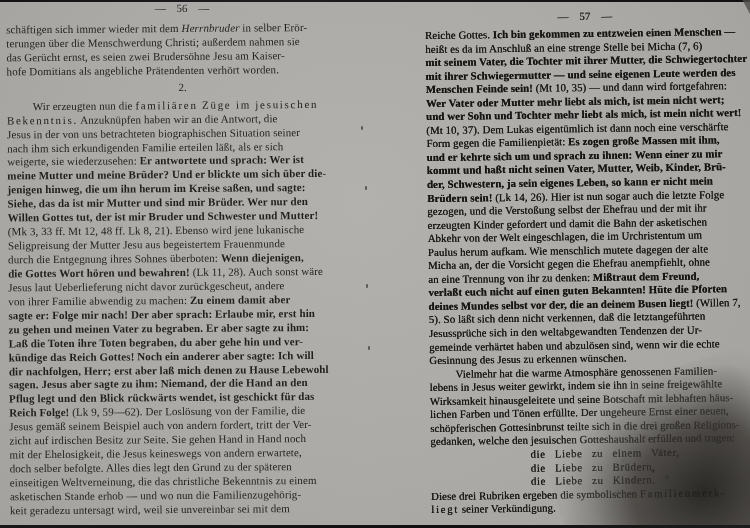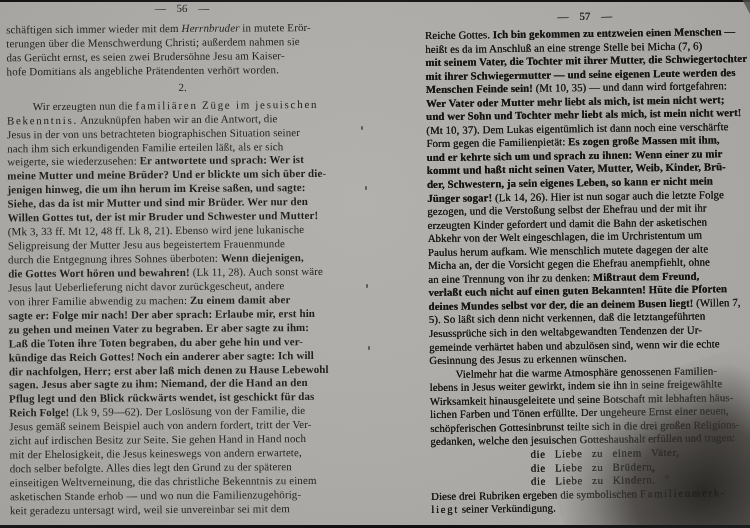--- a/index.html
+++ b/index.html
@@ -48,21 +48,21 @@
   .speck3 { left:366px; top:284px; } .speck4 { left:368px; top:346px; }
 </style>
 </head>
 <body>
 
 <div class="edge-strip-top"></div>
 
 <div class="page page-left">
   <div class="page-header">— 56 —</div>
   <div id="left-lines">
-      <div class="line"><span>schäftigen sich immer wieder mit dem </span><span class="seg-italic">Herrnbruder</span><span> in mutete Erör-</span></div>
+      <div class="line"><span>schäftigen sich immer wieder mit dem </span><span class="seg-italic">Herrnbruder</span><span> in selber Erör-</span></div>
       <div class="line"><span>terungen über die Menschwerdung Christi; außerdem nahmen sie</span></div>
       <div class="line"><span>das Gerücht ernst, es seien zwei Brudersöhne Jesu am Kaiser-</span></div>
       <div class="line"><span>hofe Domitians als angebliche Prätendenten verhört worden.</span></div>
       <div class="line center"><span>2.</span></div>
       <div class="line ind"><span>Wir erzeugten nun die </span><span class="seg-sperr">familiären Züge im jesuischen</span></div>
       <div class="line"><span class="seg-sperr">Bekenntnis.</span><span> Anzuknüpfen haben wir an die Antwort, die</span></div>
       <div class="line"><span>Jesus in der von uns betrachteten biographischen Situation seiner</span></div>
       <div class="line"><span>nach ihm sich erkundigenden Familie erteilen läßt, als er sich</span></div>
       <div class="line"><span>weigerte, sie wiederzusehen: </span><span class="seg-bold">Er antwortete und sprach: Wer ist</span></div>
       <div class="line"><span class="seg-bold">meine Mutter und meine Brüder? Und er blickte um sich über die-</span></div>
@@ -101,21 +101,21 @@
       <div class="line"><span class="seg-bold">mit seinem Vater, die Tochter mit ihrer Mutter, die Schwiegertochter</span></div>
       <div class="line"><span class="seg-bold">mit ihrer Schwiegermutter — und seine eigenen Leute werden des</span></div>
       <div class="line"><span class="seg-bold">Menschen Feinde sein!</span><span> (Mt 10, 35) — und dann wird fortgefahren:</span></div>
       <div class="line"><span class="seg-bold">Wer Vater oder Mutter mehr liebt als mich, ist mein nicht wert;</span></div>
       <div class="line"><span class="seg-bold">und wer Sohn und Tochter mehr liebt als mich, ist mein nicht wert!</span></div>
       <div class="line"><span>(Mt 10, 37). Dem Lukas eigentümlich ist dann noch eine verschärfte</span></div>
       <div class="line"><span>Form gegen die Familienpietät: </span><span class="seg-bold">Es zogen große Massen mit ihm,</span></div>
       <div class="line"><span class="seg-bold">und er kehrte sich um und sprach zu ihnen: Wenn einer zu mir</span></div>
       <div class="line"><span class="seg-bold">kommt und haßt nicht seinen Vater, Mutter, Weib, Kinder, Brü-</span></div>
       <div class="line"><span class="seg-bold">der, Schwestern, ja sein eigenes Leben, so kann er nicht mein</span></div>
-      <div class="line"><span class="seg-bold">Jünger sogar!</span><span> (Lk 14, 26). Hier ist nun sogar auch die letzte Folge</span></div>
+      <div class="line"><span class="seg-bold">Brüdern sein!</span><span> (Lk 14, 26). Hier ist nun sogar auch die letzte Folge</span></div>
       <div class="line"><span>gezogen, und die Verstoßung selbst der Ehefrau und der mit ihr</span></div>
       <div class="line"><span>erzeugten Kinder gefordert und damit die Bahn der asketischen</span></div>
       <div class="line"><span>Abkehr von der Welt eingeschlagen, die im Urchristentum um</span></div>
       <div class="line"><span>Paulus herum aufkam. Wie menschlich mutete dagegen der alte</span></div>
       <div class="line"><span>Micha an, der die Vorsicht gegen die Ehefrau anempfiehlt, ohne</span></div>
       <div class="line"><span>an eine Trennung von ihr zu denken: </span><span class="seg-bold">Mißtraut dem Freund,</span></div>
       <div class="line"><span class="seg-bold">verlaßt euch nicht auf einen guten Bekannten! Hüte die Pforten</span></div>
       <div class="line"><span class="seg-bold">deines Mundes selbst vor der, die an deinem Busen liegt!</span><span> (Willen 7,</span></div>
       <div class="line"><span>5). So läßt sich denn nicht verkennen, daß die letztangeführten</span></div>
       <div class="line"><span>Jesussprüche sich in den weltabgewandten Tendenzen der Ur-</span></div>

